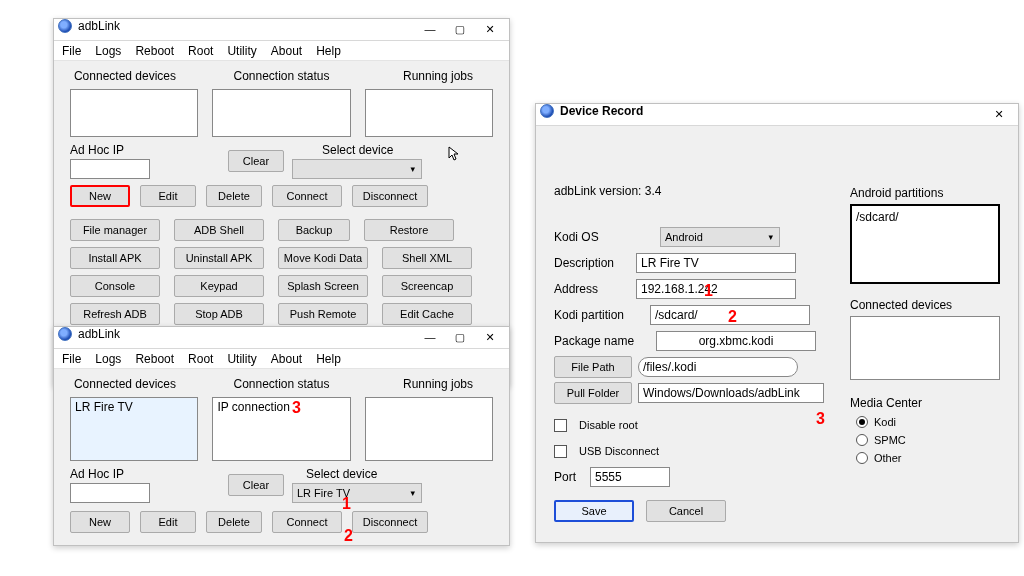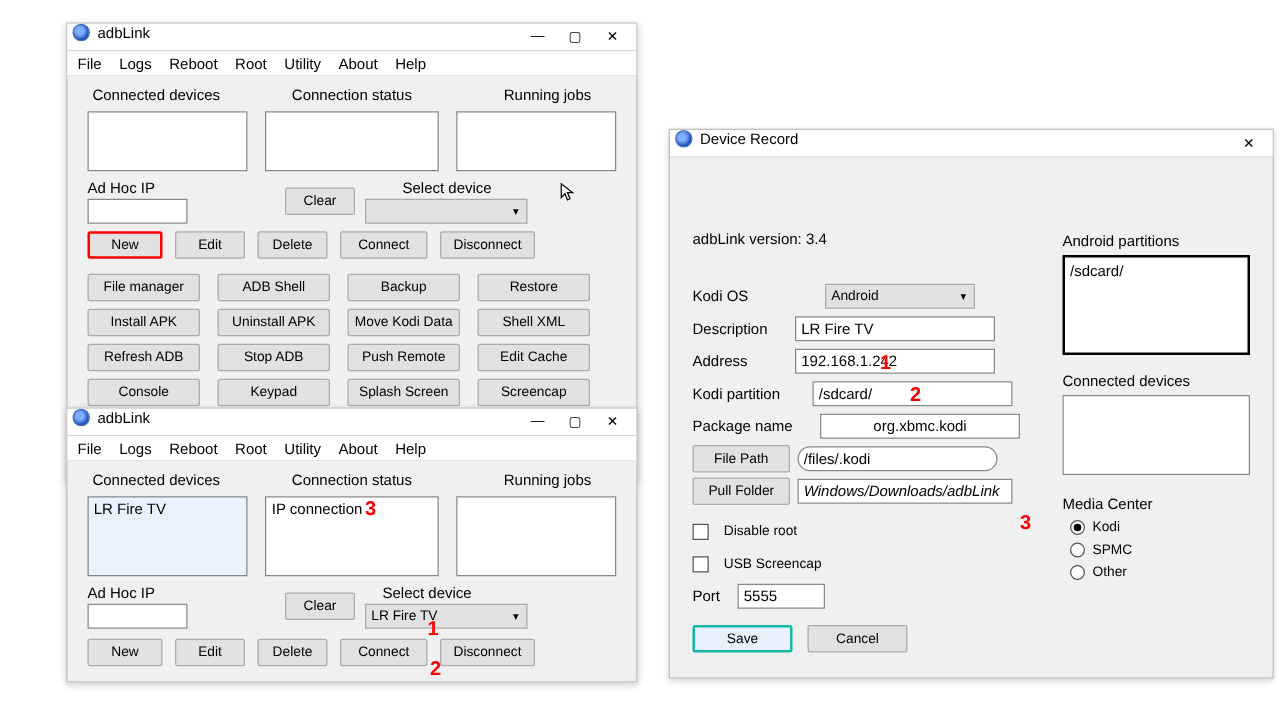--- a/index.html
+++ b/index.html
@@ -86,40 +86,40 @@
       <div class="btn redbox" style="width:60px">New</div>
       <div class="btn" style="width:56px">Edit</div>
       <div class="btn" style="width:56px">Delete</div>
       <div class="btn" style="width:70px">Connect</div>
       <div class="btn" style="width:76px">Disconnect</div>
     </div>
     <div style="height:6px"></div>
     <div class="row" style="gap:14px; padding:0 6px;">
       <div class="btn" style="width:90px">File manager</div>
       <div class="btn" style="width:90px">ADB Shell</div>
-      <div class="btn" style="width:90px">Backup</div>
+      <div class="btn" style="width:72px">Backup</div>
       <div class="btn" style="width:90px">Restore</div>
     </div>
     <div class="row" style="gap:14px; padding:0 6px;">
       <div class="btn" style="width:90px">Install APK</div>
       <div class="btn" style="width:90px">Uninstall APK</div>
       <div class="btn" style="width:90px">Move Kodi Data</div>
       <div class="btn" style="width:90px">Shell XML</div>
     </div>
     <div class="row" style="gap:14px; padding:0 6px;">
+      <div class="btn" style="width:90px">Console</div>
+      <div class="btn" style="width:90px">Keypad</div>
+      <div class="btn" style="width:90px">Splash Screen</div>
+      <div class="btn" style="width:90px">Screencap</div>
+    </div>
+    <div class="row" style="gap:14px; padding:0 6px;">
       <div class="btn" style="width:90px">Refresh ADB</div>
       <div class="btn" style="width:90px">Stop ADB</div>
       <div class="btn" style="width:90px">Push Remote</div>
       <div class="btn" style="width:90px">Edit Cache</div>
-    </div>
-    <div class="row" style="gap:14px; padding:0 6px;">
-      <div class="btn" style="width:90px">Console</div>
-      <div class="btn" style="width:90px">Keypad</div>
-      <div class="btn" style="width:90px">Splash Screen</div>
-      <div class="btn" style="width:90px">Screencap</div>
     </div>
     <div class="row" style="justify-content:center; margin-top:4px;">
       <span class="donate">Donate</span>
       <span class="cardstrip">
         <span class="card" style="background:#172b85;"></span>
         <span class="card" style="background:#c8102e;"></span>
         <span class="card" style="background:#1a1f71;color:#fff">V</span>
         <span class="card" style="background:#006fcf;"></span>
         <span class="card" style="background:#ff6000;"></span>
         <span class="card" style="background:#eee;"></span>
@@ -188,21 +188,21 @@
     </div>
     <span class="callout" style="left:238px; top:30px;">3</span>
     <span class="callout" style="left:288px; top:126px;">1</span>
     <span class="callout" style="left:290px; top:158px;">2</span>
   </div>
 </div>
 
 <div class="window" style="left:535px; top:103px; width:484px;">
   <div class="titlebar">
     <span class="icon"></span>
-    <span class="title" style="font-weight:400">Device Record</span>
+    <span class="title" style="font-weight:700">Device Record</span>
     <div class="sysbtns">
       <span class="sysbtn">✕</span>
     </div>
   </div>
   <div class="devicebody">
 
     <div style="position:absolute; right:18px; top:60px; width:150px;">
       <div class="label" style="text-align:left; margin-bottom:4px;">Android partitions</div>
       <div class="listbox" style="width:150px; height:80px; padding:4px; border:2px solid #000; font-size:12px;"><span>/sdcard/</span></div>
       <div class="label" style="text-align:left; margin:14px 0 4px 0;">Connected devices</div>
@@ -248,36 +248,36 @@
       <div class="formrow">
         <span class="formlabel" style="width:96px">Package name</span>
         <input class="txt" style="width: 160px; text-align: center;" value="org.xbmc.kodi">
       </div>
       <div class="formrow">
         <div class="btn" style="width:78px">File Path</div>
         <input class="txt" style="width: 160px; border-radius: 10px;" value="/files/.kodi">
       </div>
       <div class="formrow">
         <div class="btn" style="width:78px">Pull Folder</div>
-        <input class="txt" style="width: 172px; font-style: italic;" value="Windows/Downloads/adbLink">
+        <input class="txt" style="width: 186px;" value="Windows/Downloads/adbLink">
       </div>
       <div class="formrow" style="margin-top:6px;">
         <span class="chk"></span>
         <span>Disable root</span>
       </div>
       <div class="formrow">
         <span class="chk"></span>
-        <span>USB Screencap</span>
+        <span>USB Disconnect</span>
       </div>
       <div class="formrow">
         <span class="formlabel" style="width:30px">Port</span>
-        <input class="txt" style="width: 70px;" value="5555">
+        <input class="txt" style="width: 80px;" value="5555">
       </div>
       <div class="formrow" style="margin-top:8px; gap:12px;">
-        <div class="btn" style="width:80px; border:2px solid #14b8a6; background:#e8f0fc;">Save</div>
+        <div class="btn" style="width:80px; border:2px solid #1d4ed8; background:#e8f0fc;">Save</div>
         <div class="btn" style="width:80px">Cancel</div>
       </div>
       <span class="callout" style="left:150px; top:98px;">1</span>
       <span class="callout" style="left:174px; top:124px;">2</span>
       <span class="callout" style="left:262px; top:226px;">3</span>
     </div>
   </div>
 </div>
 
 </body></html>

